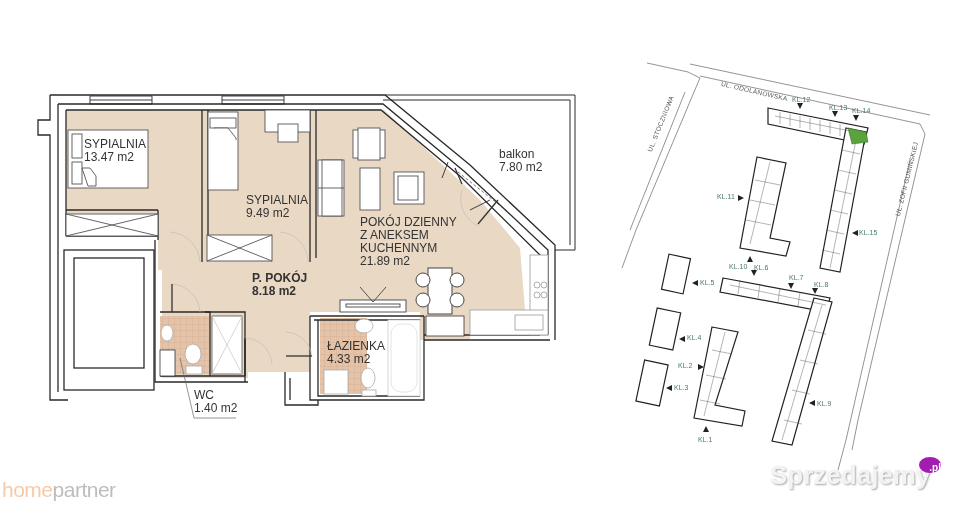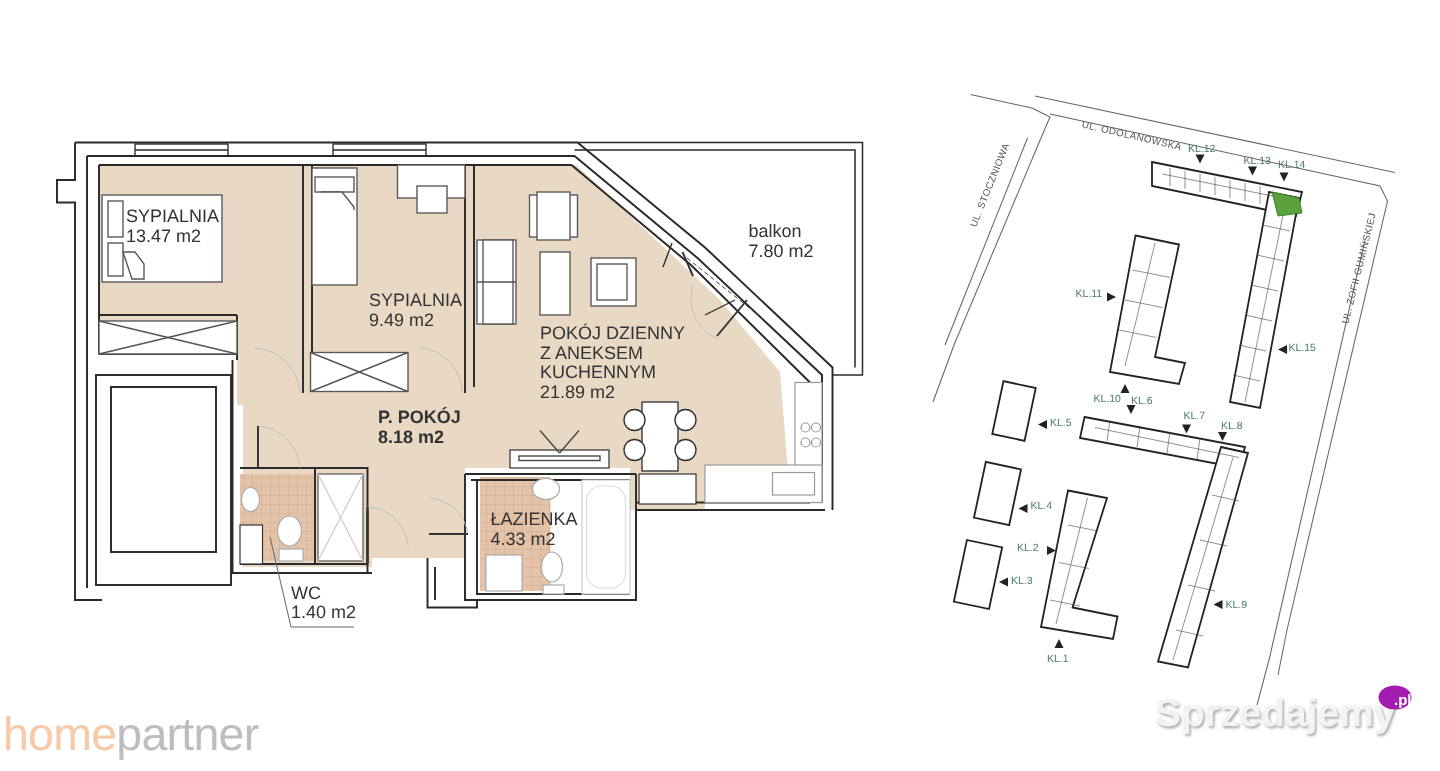--- a/index.html
+++ b/index.html
@@ -2,21 +2,21 @@
 <html><head>
   <meta charset="utf-8">
   <style>
     html, body { margin: 0; padding: 0; background: #ffffff; }
     body { width: 960px; height: 514px; position: relative; overflow: hidden; font-family: "Liberation Sans", sans-serif; }
     .plan { position: absolute; left: 0; top: 0; width: 960px; height: 514px; }
     .lbl { position: absolute; font-family: "Liberation Sans", sans-serif; font-size: 12px; line-height: 13px; color: #333333; white-space: nowrap; }
     .lbl span { display: block; }
     .map-lbl { position: absolute; font-family: "Liberation Sans", sans-serif; font-size: 7px; color: #4a7a6a; white-space: nowrap; }
     .street { position: absolute; font-family: "Liberation Sans", sans-serif; font-size: 6.5px; color: #555; white-space: nowrap; letter-spacing: 0.3px; }
-    .logo-hp { position: absolute; left: 2px; top: 470px; font-family: "Liberation Sans", sans-serif; font-size: 31px; letter-spacing: -0.5px; line-height: 40px; }
+    .logo-hp { position: absolute; left: 2px; top: 470px; font-family: "Liberation Sans", sans-serif; font-size: 21px; letter-spacing: -0.5px; line-height: 40px; }
     .logo-hp .home { color: #f6c9a9; }
     .logo-hp .partner { color: #bdbdbd; }
     .logo-sp { position: absolute; left: 770px; top: 460px; font-family: "Liberation Sans", sans-serif; font-weight: bold; font-size: 26px; color: #f3f3f3; text-shadow: 1px 1px 2px rgba(0,0,0,0.35); letter-spacing: 0px; }
     .logo-sp-badge { position: absolute; left: 919px; top: 457px; width: 22px; height: 16px; border-radius: 50%; background: #a21caf; color: #ffffff; font-family: "Liberation Sans", sans-serif; font-weight: bold; font-size: 10px; line-height: 22px; text-align: right; }
   </style>
 </head>
 <body>
 
 <svg class="plan" width="960" height="514" viewBox="0 0 960 514" xmlns="http://www.w3.org/2000/svg">
   <defs>

